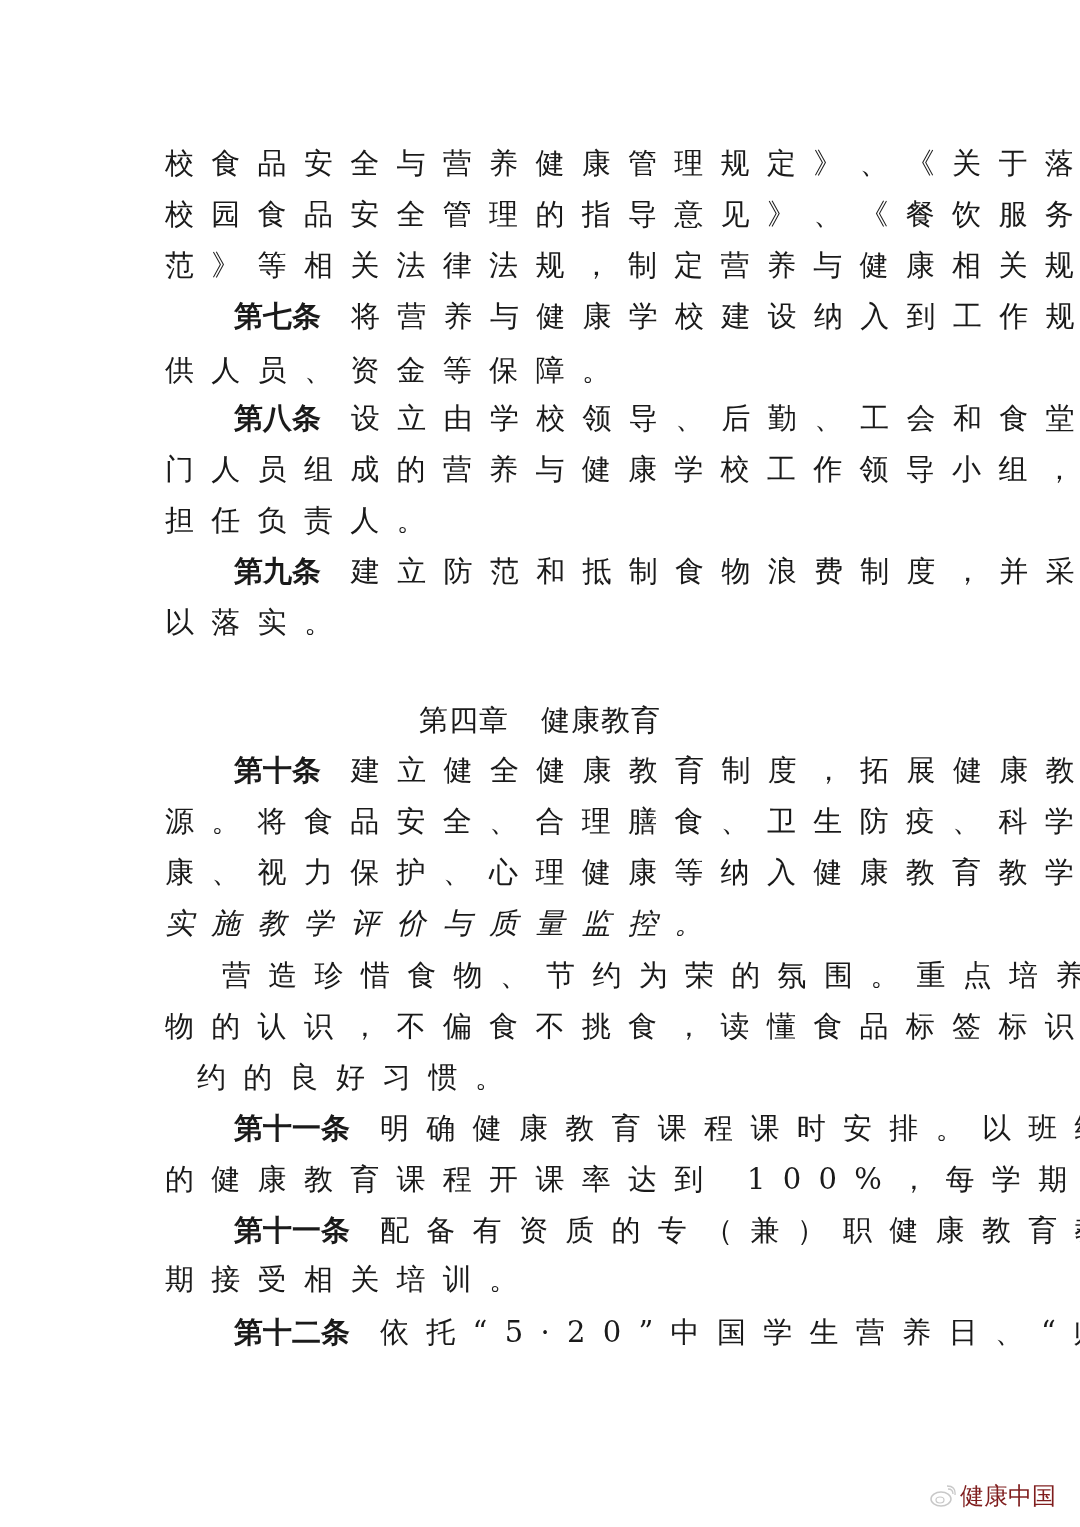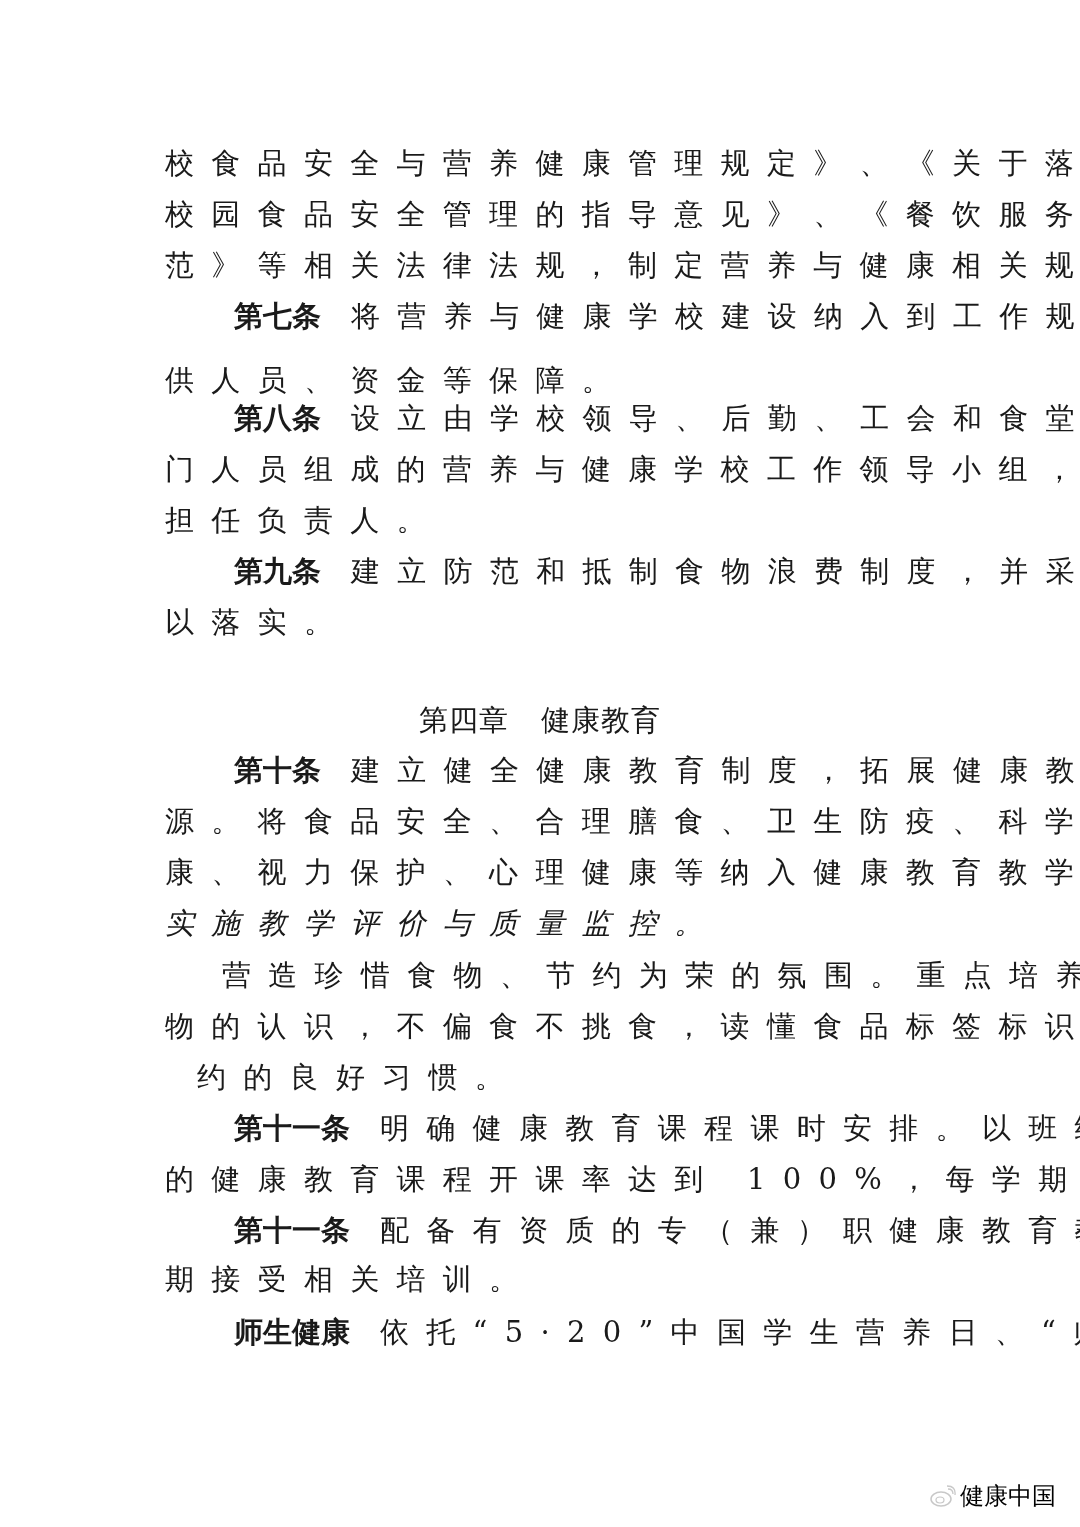--- a/index.html
+++ b/index.html
@@ -17,34 +17,34 @@
   .line.last { text-align-last: left; }
   .line.indent { left: 222px; width: 695px; }
   .art { font-family: "DejaVu Sans", "Liberation Sans", sans-serif; font-weight: bold; letter-spacing: 0; margin-right: 30px; margin-left: 12px; }
   .chapter {
     position: absolute; left: 0; width: 1080px; top: 700px; height: 40px; text-align: center;
     font-family: "DejaVu Sans", "Liberation Sans", sans-serif; font-size: 29px; line-height: 40px; letter-spacing: 1px;
   }
   .chapter .gap { display: inline-block; width: 32px; }
   .watermark {
     position: absolute; left: 930px; top: 1478px; height: 36px; display: flex; align-items: center; gap: 4px;
-    color: #000000; font-family: "DejaVu Sans", "Liberation Sans", sans-serif; font-size: 24px;
+    color: #7f1d1d; font-family: "DejaVu Sans", "Liberation Sans", sans-serif; font-size: 24px;
   }
   .wb-icon { width: 26px; height: 22px; }
 </style>
 </head>
 <body>
 
 <div class="page">
   <div id="lines1">
       <div class="line" style="top: 143px;"><span>校食品安全与营养健康管理规定》、《关于落实主体责任强化</span></div>
       <div class="line" style="top: 194px;"><span>校园食品安全管理的指导意见》、《餐饮服务食品安全操作规</span></div>
       <div class="line last" style="top: 245px;"><span>范》等相关法律法规，制定营养与健康相关规章制度。</span></div>
       <div class="line indent" style="top: 296px;"><span class="art">第七条</span><span>将营养与健康学校建设纳入到工作规划，并提</span></div>
-      <div class="line last" style="top: 360px;"><span>供人员、资金等保障。</span></div>
+      <div class="line last" style="top: 350px;"><span>供人员、资金等保障。</span></div>
       <div class="line indent" style="top: 398px;"><span class="art">第八条</span><span>设立由学校领导、后勤、工会和食堂管理等部</span></div>
       <div class="line" style="top: 449px;"><span>门人员组成的营养与健康学校工作领导小组，学校主要领导</span></div>
       <div class="line last" style="top: 500px;"><span>担任负责人。</span></div>
       <div class="line indent" style="top: 551px;"><span class="art">第九条</span><span>建立防范和抵制食物浪费制度，并采取措施予</span></div>
       <div class="line last" style="top: 602px;"><span>以落实。</span></div>
     </div>
   <div class="chapter">
     <span>第四章</span><span class="gap"></span><span>健康教育</span>
   </div>
   <div id="lines2">
@@ -52,21 +52,21 @@
       <div class="line" style="top: 801px;"><span>源。将食品安全、合理膳食、卫生防疫、科学运动、口腔健</span></div>
       <div class="line" style="top: 852px;"><span>康、视力保护、心理健康等纳入健康教育教学内容，完善并</span></div>
       <div class="line last" style="top: 903px; font-style: italic;"><span>实施教学评价与质量监控。</span></div>
       <div class="line indent" style="top: 955px;"><span>营造珍惜食物、节约为荣的氛围。重点培养学生珍惜食</span></div>
       <div class="line" style="top: 1006px;"><span>物的认识，不偏食不挑食，读懂食品标签标识，养成勤俭节</span></div>
       <div class="line last" style="top: 1057px; margin-left: 32px;"><span>约的良好习惯。</span></div>
       <div class="line indent" style="top: 1108px;"><span class="art">第十一条</span><span>明确健康教育课程课时安排。以班级为单位</span></div>
       <div class="line last" style="top: 1159px;"><span>的健康教育课程开课率达到 100%，每学期至少 6 学时。</span></div>
       <div class="line indent" style="top: 1210px;"><span class="art">第十一条</span><span>配备有资质的专（兼）职健康教育教师，定</span></div>
       <div class="line last" style="top: 1259px;"><span>期接受相关培训。</span></div>
-      <div class="line indent" style="top: 1312px;"><span class="art">师生健康</span><span>依托“5·20”中国学生营养日、“师生健康</span></div>
+      <div class="line indent" style="top: 1312px;"><span class="art">第十二条</span><span>依托“5·20”中国学生营养日、“师生健康</span></div>
     </div>
 
   <div class="watermark">
     <svg class="wb-icon" viewBox="0 0 26 22">
       <ellipse cx="11" cy="14" rx="10" ry="7" fill="none" stroke="#c8c8c8" stroke-width="1.5"></ellipse>
       <ellipse cx="10" cy="15" rx="4" ry="3" fill="none" stroke="#c8c8c8" stroke-width="1.2"></ellipse>
       <path d="M18 4 Q23 4 23 9" fill="none" stroke="#c8c8c8" stroke-width="1.3"></path>
       <path d="M17 1 Q26 1 25 10" fill="none" stroke="#c8c8c8" stroke-width="1.3"></path>
     </svg>
     <span>健康中国</span>

